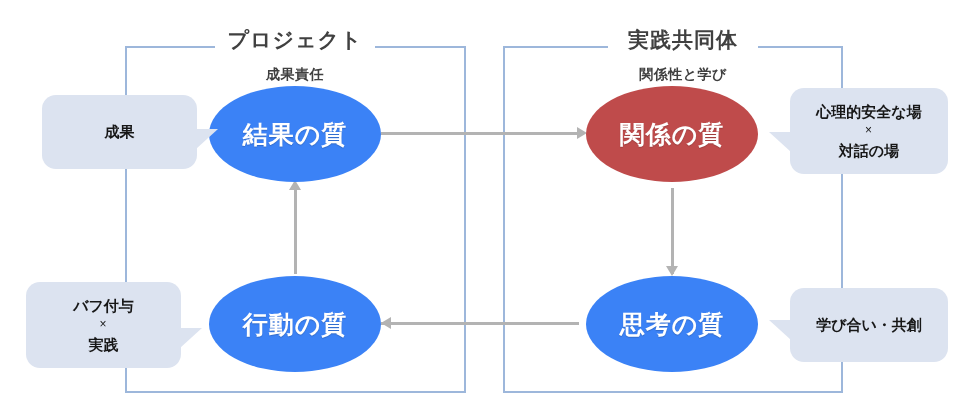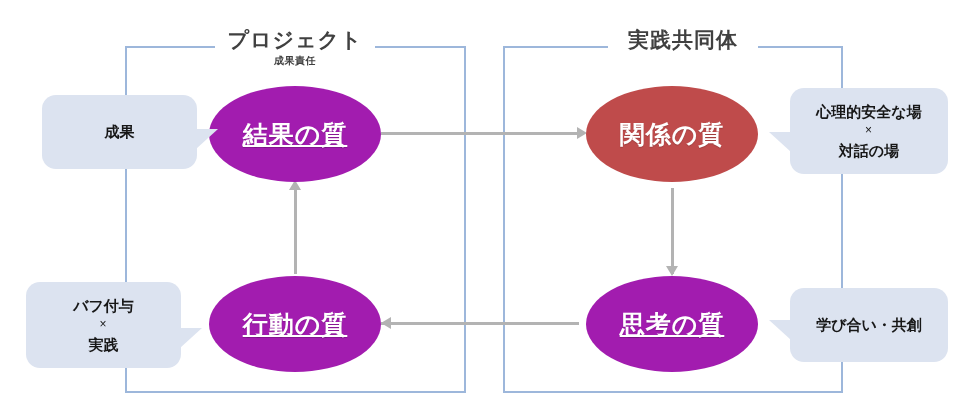--- a/index.html
+++ b/index.html
@@ -45,22 +45,22 @@
     font-weight: bold;
     line-height: 1.15;
   }
   .group-title .main {
     display: block;
     font-size: 21px;
     letter-spacing: 1px;
   }
   .group-title .sub {
     display: block;
-    font-size: 10px;
-    margin-top: 3px;
+    font-size: 14px;
+    margin-top: 14px;
     letter-spacing: 0.5px;
   }
   #title-left  { left: 195px; top: 28px; width: 200px; }
   #title-right { left: 583px; top: 28px; width: 200px; }
 
   
   .node {
     position: absolute;
     width: 172px;
     height: 96px;
@@ -68,21 +68,21 @@
     display: flex;
     align-items: center;
     justify-content: center;
     color: #ffffff;
     font-size: 25px;
     font-weight: bold;
     letter-spacing: 1px;
     text-shadow: 0 1px 1px rgba(0,0,0,0.18);
     box-sizing: border-box;
   }
-  .node.blue { background: #a21caf; text-decoration: underline; }
+  .node.blue { background: #3b82f6; }
   .node.red  { background: #bf4b4b; }
 
   #node-kekka  { left: 209px; top: 86px; }
   #node-kankei { left: 586px; top: 86px; }
   #node-kodo   { left: 209px; top: 276px; }
   #node-shiko  { left: 586px; top: 276px; }
 
   
   .arrow-h, .arrow-v {
     position: absolute;
@@ -182,20 +182,21 @@
   <div class="frame-title-mask" id="mask-left"></div>
   <div class="frame-title-mask" id="mask-right"></div>
 
   <div class="group-title" id="title-left">
     <span class="main">プロジェクト</span>
     <span class="sub">成果責任</span>
   </div>
 
   <div class="group-title" id="title-right">
     <span class="main">実践共同体</span>
+    <span class="sub">関係性と学び</span>
   </div>
 
   <div class="arrow-h" id="arrow-top-line"></div>
   <div class="arrowhead head-right" id="arrow-top-head"></div>
 
   <div class="arrow-h" id="arrow-bottom-line"></div>
   <div class="arrowhead head-left" id="arrow-bottom-head"></div>
 
   <div class="arrow-v" id="arrow-left-line"></div>
   <div class="arrowhead head-up" id="arrow-left-head"></div>

